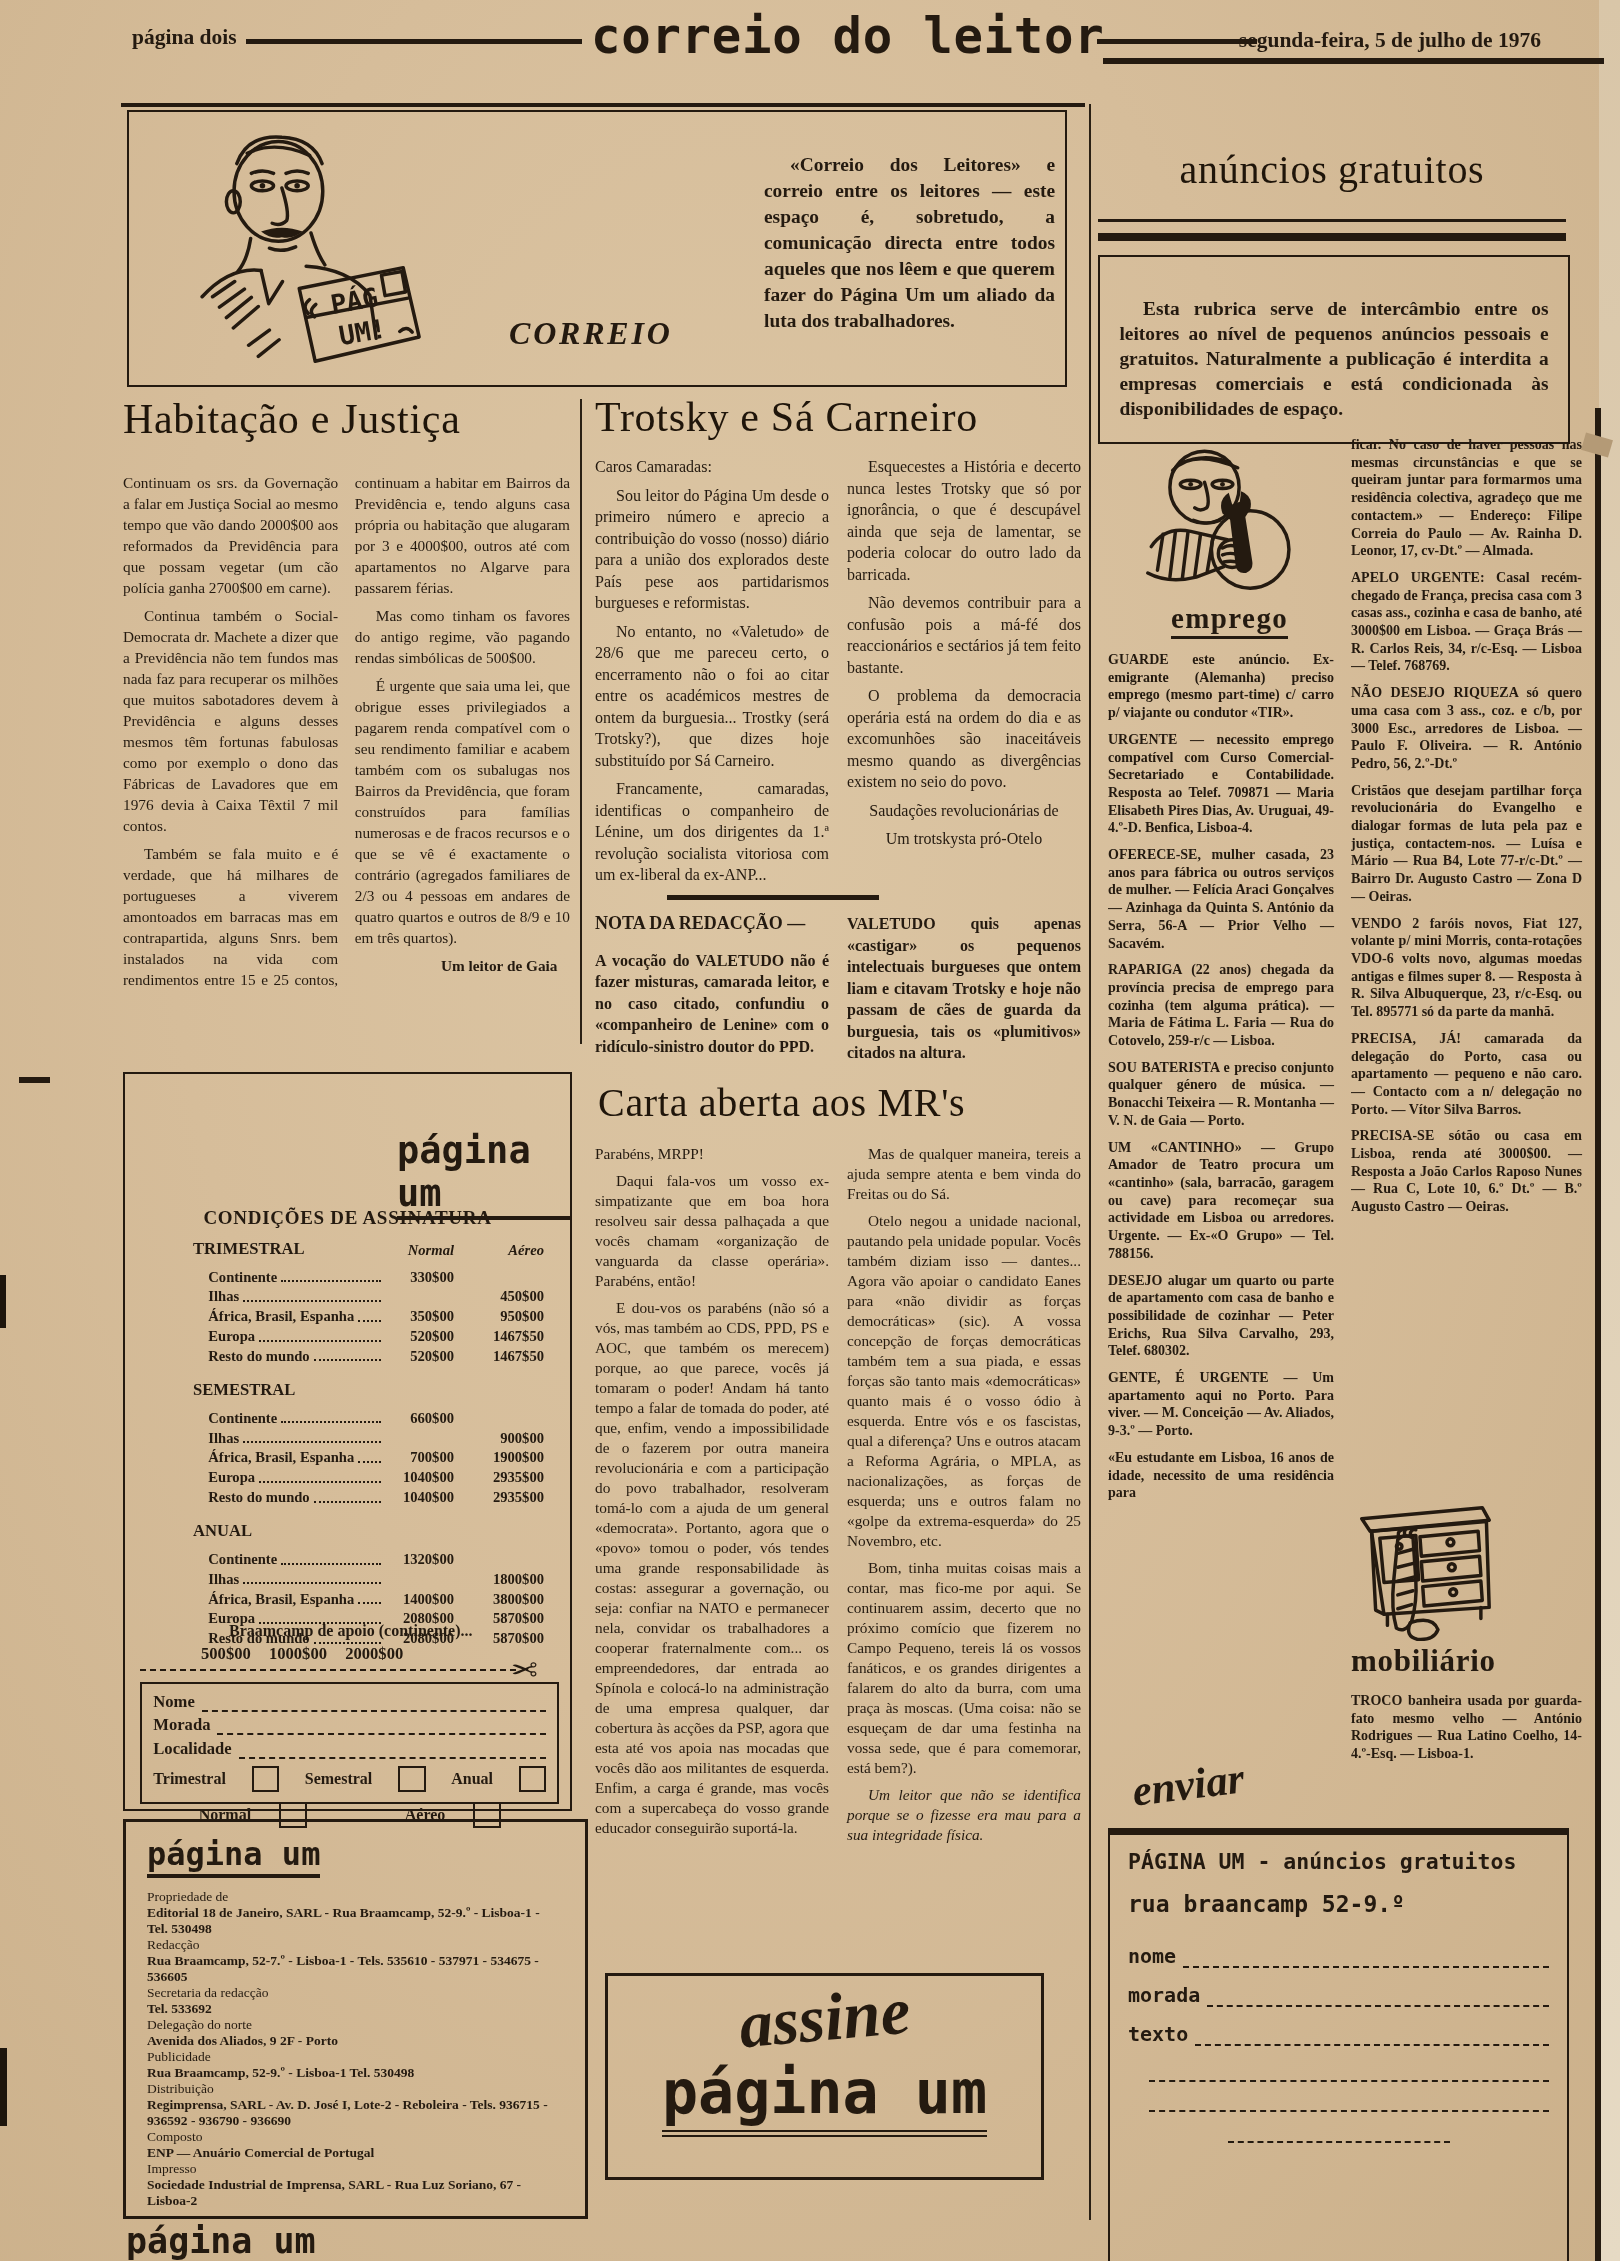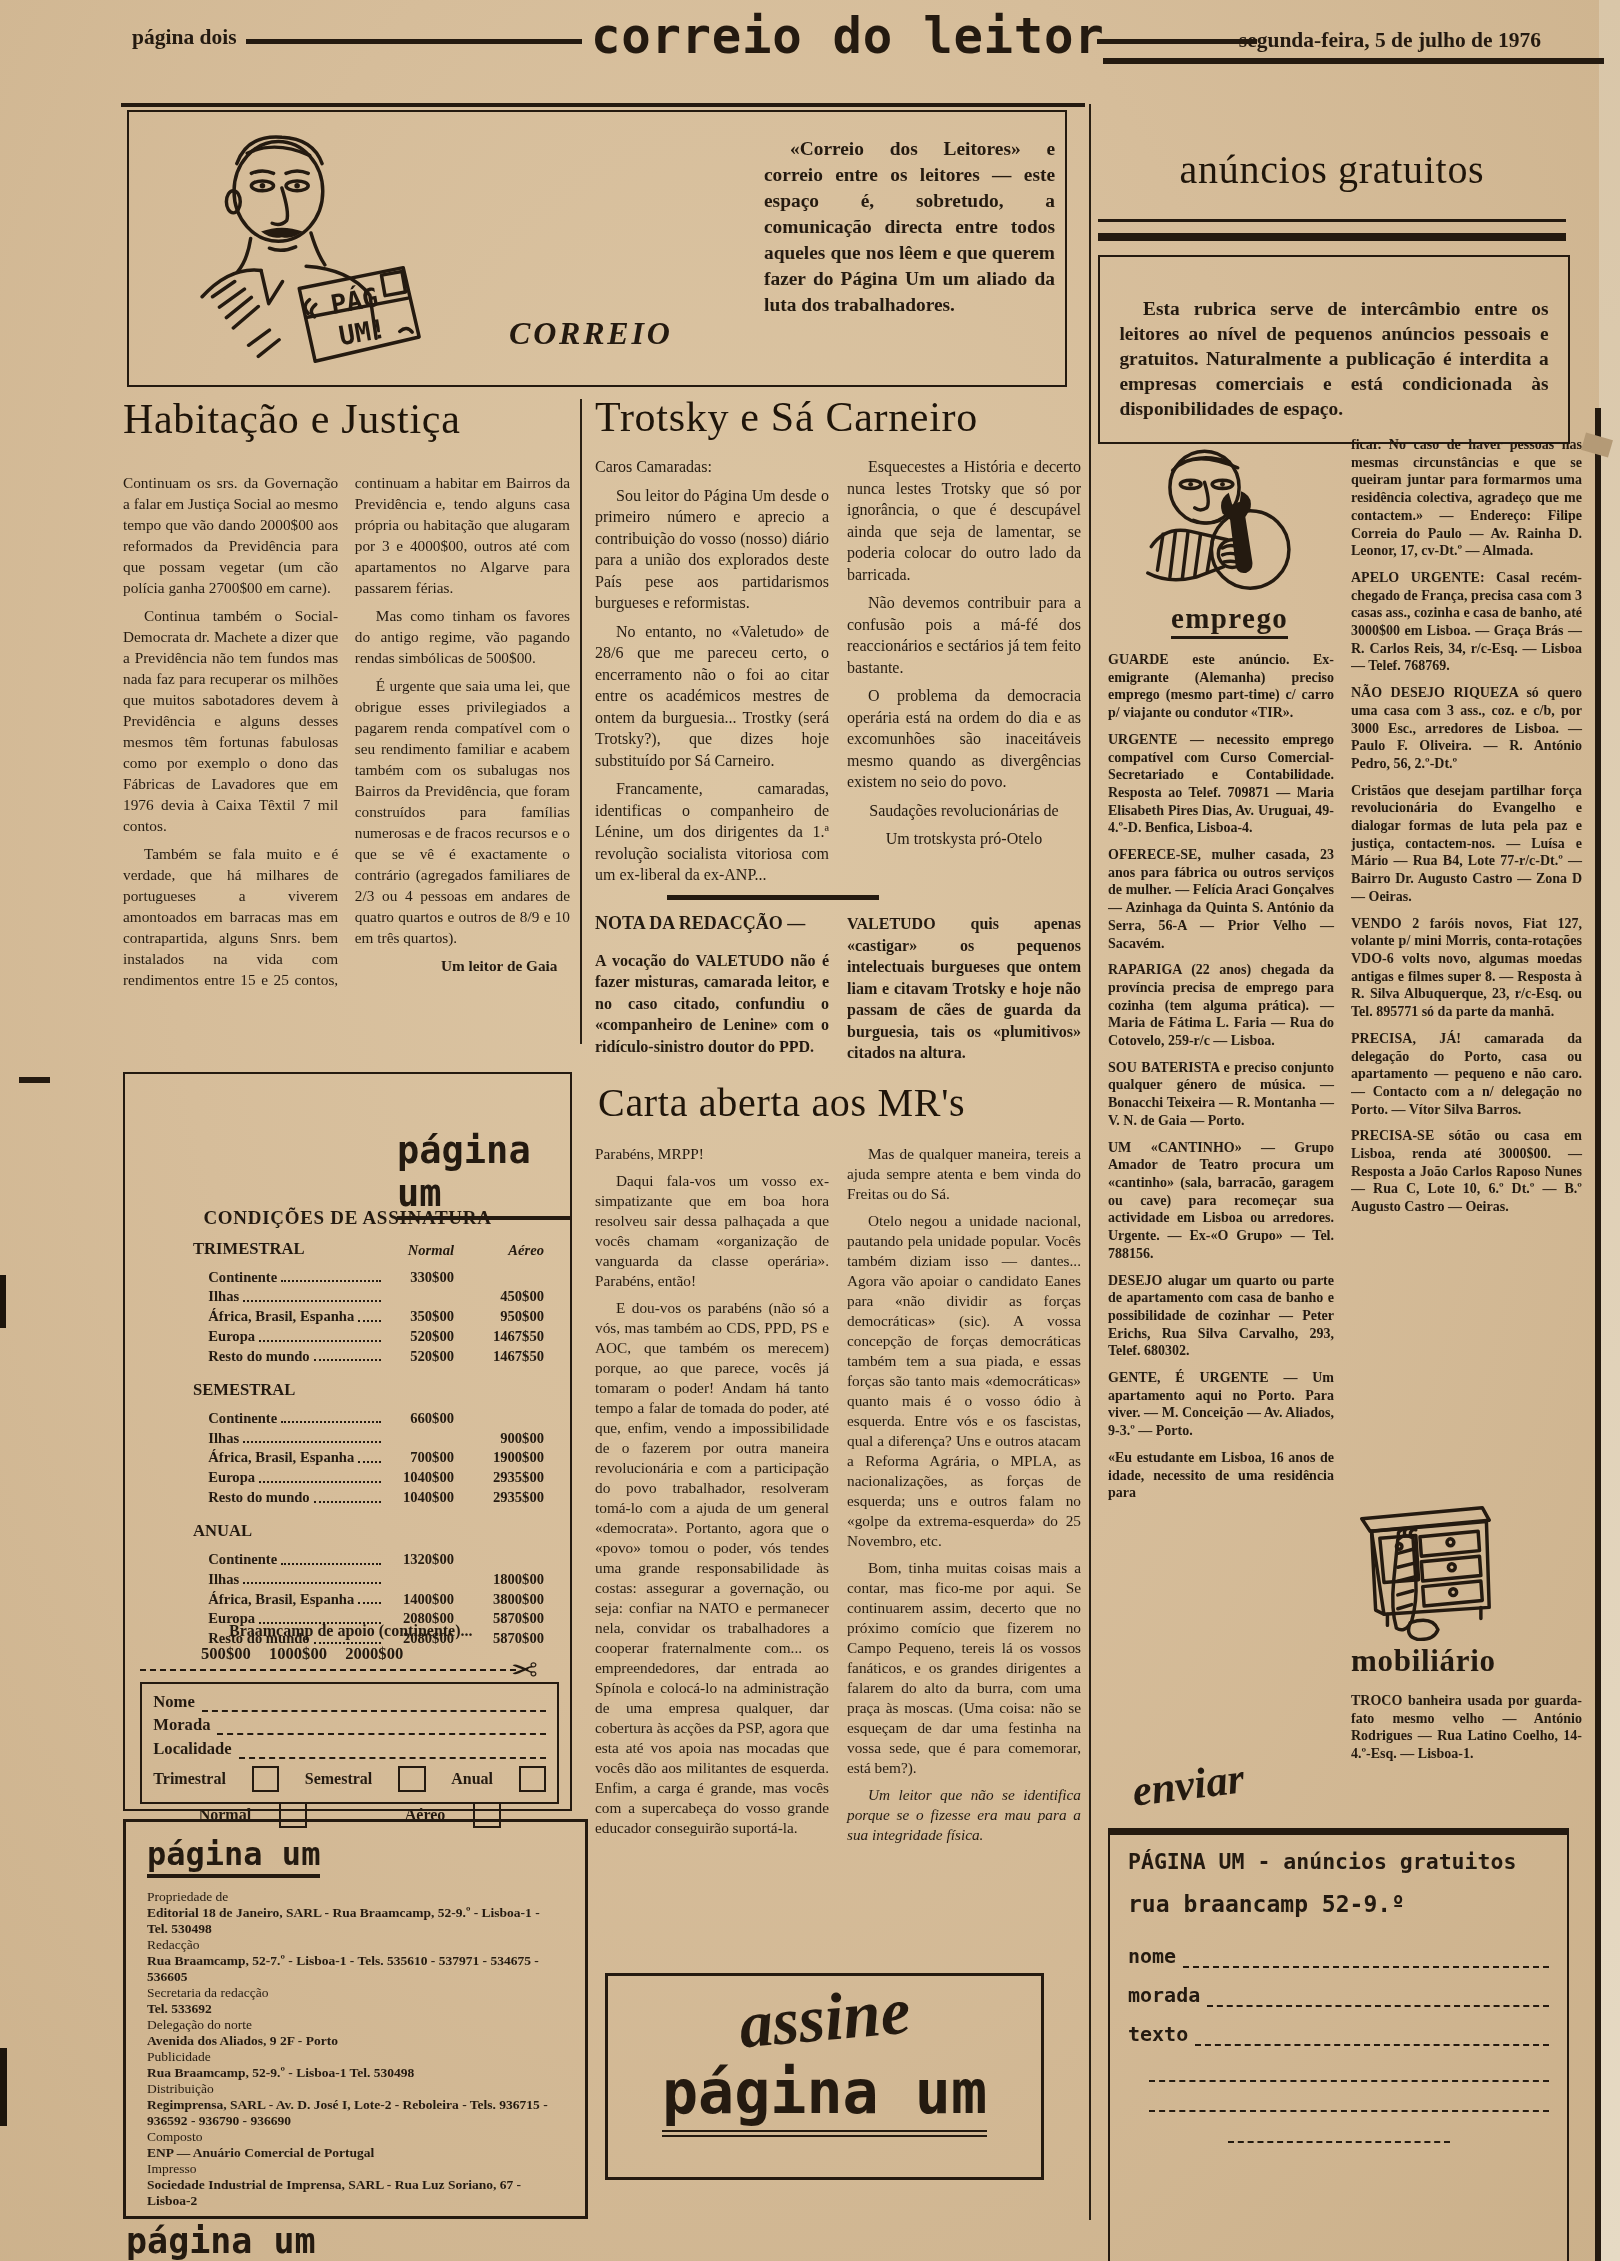--- a/index.html
+++ b/index.html
@@ -11,21 +11,21 @@
   .vr{position:absolute;background:#2a2014;}
   .box{position:absolute;border:2.8px solid #241a10;}
   .mono{font-family:"DejaVu Sans Mono", monospace;font-weight:bold;}
   .serifb{font-weight:bold;text-align:right;}
   .headline{font-weight:normal;letter-spacing:0.7px;color:#1f150a;}
   .bodycol{column-count:2;text-align:justify;}
   .bodycol p{margin:0 0 7px 0;text-indent:21px;}
   .bodycol p.noindent{text-indent:0;}
   .sig{text-align:right;font-weight:bold;padding-right:12.5px;}
   .close-c{text-align:center;}
-  .quote{font-weight:bold;text-align:justify;}
+  .quote{font-weight:bold;text-align:justify;margin-top:16px;}
   .ad{font-weight:bold;text-align:justify;margin:0 8px 9px 0;}
   .adcol{position:absolute;overflow:hidden;}
   .leader{flex:1;border-bottom:2.1px dotted #241a10;margin:0 4.2px 3.5px 4.2px;}
   .subrow{display:flex;align-items:flex-end;font-weight:bold;}
   .subrow .lab{white-space:nowrap;}
   .valn{width:69px;text-align:right;white-space:nowrap;}
   .vala{width:90px;text-align:right;white-space:nowrap;}
   .ital{font-style:italic;}
   .cb{width:23.6px;height:22px;border:2.8px solid #241a10;display:inline-block;background:transparent;}
   .dashline{flex:1;border-bottom:2.1px dashed #241a10;height:15.3px;margin-left:7px;}

